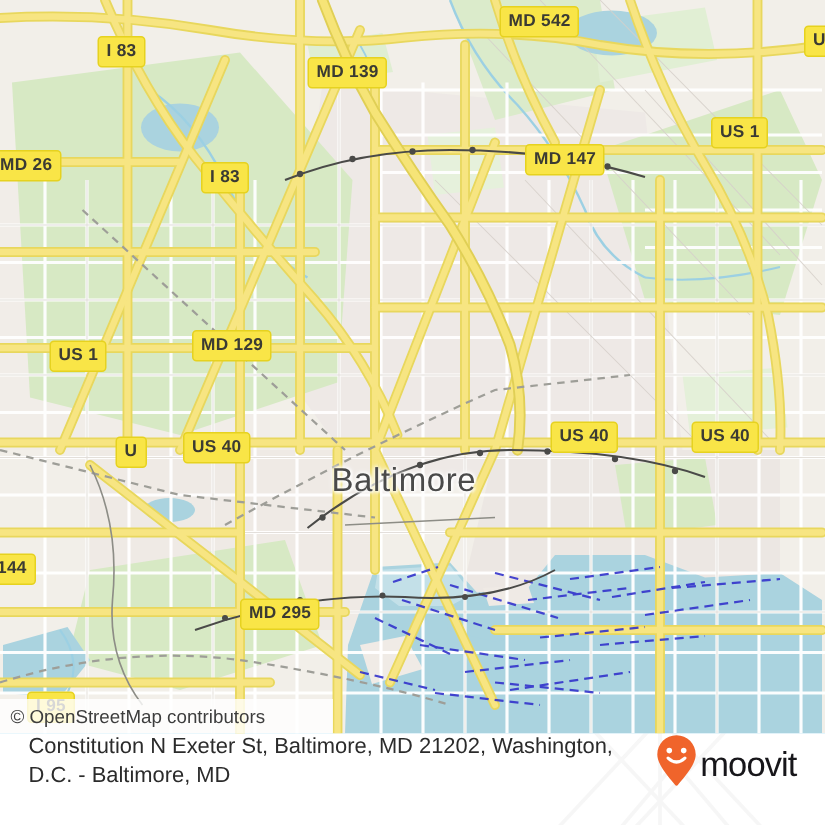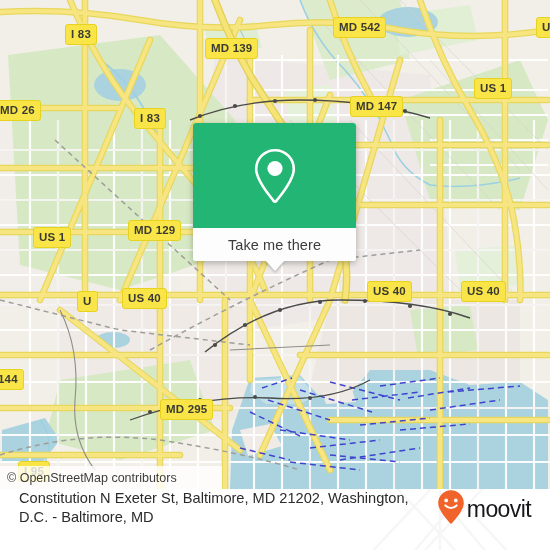--- a/index.html
+++ b/index.html
@@ -300,55 +300,38 @@
               <circle cx="200" cy="400" r="2"></circle>
             <circle cx="255" cy="397" r="2"></circle>
               <circle cx="310" cy="398" r="2"></circle>
           </g>
         </g>
       </g>
     </svg>
 
     <div class="shield" style="left:65px;top:24px;">I 83</div>
     <div class="shield" style="left:205px;top:38px;">MD 139</div>
-    <div class="shield" style="left:333px;top:17px;">MD 542</div>
+    <div class="shield" style="left:333px;top:4px;">MD 542</div>
     <div class="shield" style="left:350px;top:96px;">MD 147</div>
     <div class="shield" style="left:474px;top:78px;">US 1</div>
     <div class="shield" style="left:536px;top:17px;">US</div>
     <div class="shield" style="left:-6px;top:100px;">MD 26</div>
     <div class="shield" style="left:134px;top:108px;">I 83</div>
     <div class="shield" style="left:33px;top:227px;">US 1</div>
     <div class="shield" style="left:128px;top:220px;">MD 129</div>
     <div class="shield" style="left:77px;top:291px;">U</div>
     <div class="shield" style="left:122px;top:288px;">US 40</div>
     <div class="shield" style="left:367px;top:281px;">US 40</div>
     <div class="shield" style="left:461px;top:281px;">US 40</div>
     <div class="shield" style="left:-8px;top:369px;">144</div>
     <div class="shield" style="left:160px;top:399px;">MD 295</div>
     <div class="shield" style="left:18px;top:461px;">I 95</div>
 
-
-    <div class="popup">
-      <div class="popup-card">
-        <div class="popup-green">
-          <span class="popup-pin">
-            <svg width="46" height="58" viewBox="0 0 46 58">
-              <path d="M23 3.2 C12.6 3.2 4.2 11.6 4.2 22 C4.2 33.5 17.6 48.6 21.6 53.9
-                       C22.3 54.8 23.7 54.8 24.4 53.9 C28.4 48.6 41.8 33.5 41.8 22
-                       C41.8 11.6 33.4 3.2 23 3.2 Z" fill="none" stroke="#ffffff" stroke-width="2.6"></path>
-              <circle cx="23" cy="21.5" r="7.6" fill="#ffffff"></circle>
-            </svg>
-          </span>
-        </div>
-        <div class="popup-foot">
-          <span class="popup-foot-text">Take me there</span>
-        </div>
-      </div>
-      <div class="popup-tip"></div>
-    </div>
+    <div class="city-label" style="left:221px;top:307px;">Baltimore</div>
+
 
     <div class="osm">
       <span class="osm-text">© OpenStreetMap contributors</span>
     </div>
   </div>
 
   <div class="footer">
     <svg class="footer-wm" viewBox="0 0 280 200">
       <g stroke="#6b6b6b" stroke-width="2.5" fill="none">
         <path d="M0,190 L140,40 L280,190"></path>

